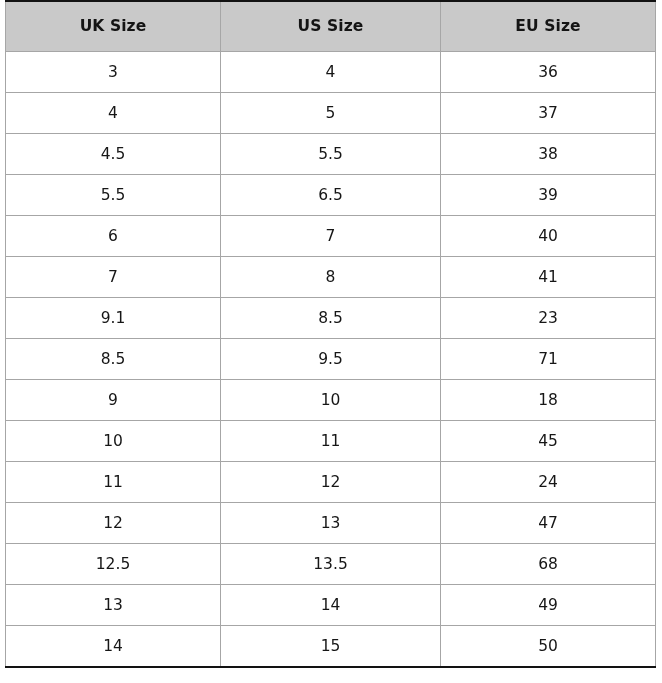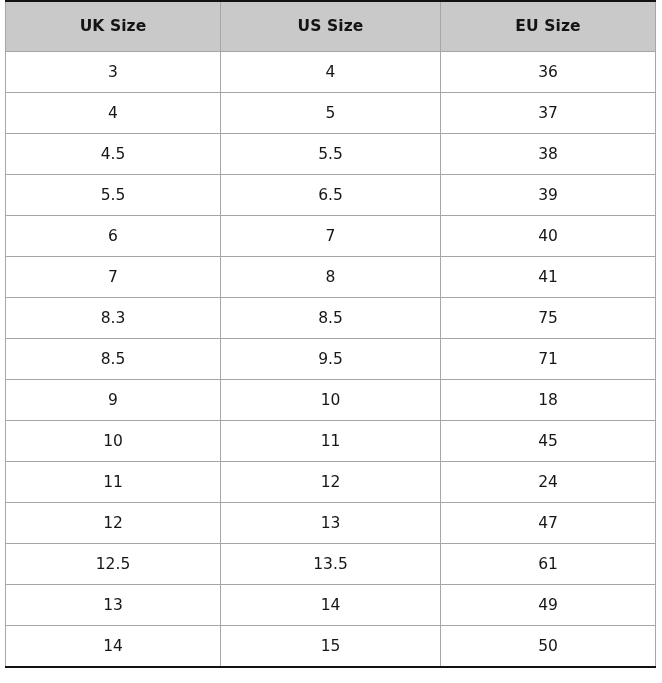--- a/index.html
+++ b/index.html
@@ -112,23 +112,23 @@
           <td>6</td>
           <td>7</td>
           <td>40</td>
         </tr>
         <tr class="data-row">
           <td>7</td>
           <td>8</td>
           <td>41</td>
         </tr>
         <tr class="data-row">
-          <td>8.3</td>
+          <td>9.1</td>
           <td>8.5</td>
-          <td>75</td>
+          <td>23</td>
         </tr>
         <tr class="data-row">
           <td>8.5</td>
           <td>9.5</td>
           <td>71</td>
         </tr>
         <tr class="data-row">
           <td>9</td>
           <td>10</td>
           <td>18</td>
@@ -144,21 +144,21 @@
           <td>24</td>
         </tr>
         <tr class="data-row">
           <td>12</td>
           <td>13</td>
           <td>47</td>
         </tr>
         <tr class="data-row">
           <td>12.5</td>
           <td>13.5</td>
-          <td>61</td>
+          <td>68</td>
         </tr>
         <tr class="data-row">
           <td>13</td>
           <td>14</td>
           <td>49</td>
         </tr>
         <tr class="data-row">
           <td>14</td>
           <td>15</td>
           <td>50</td>

